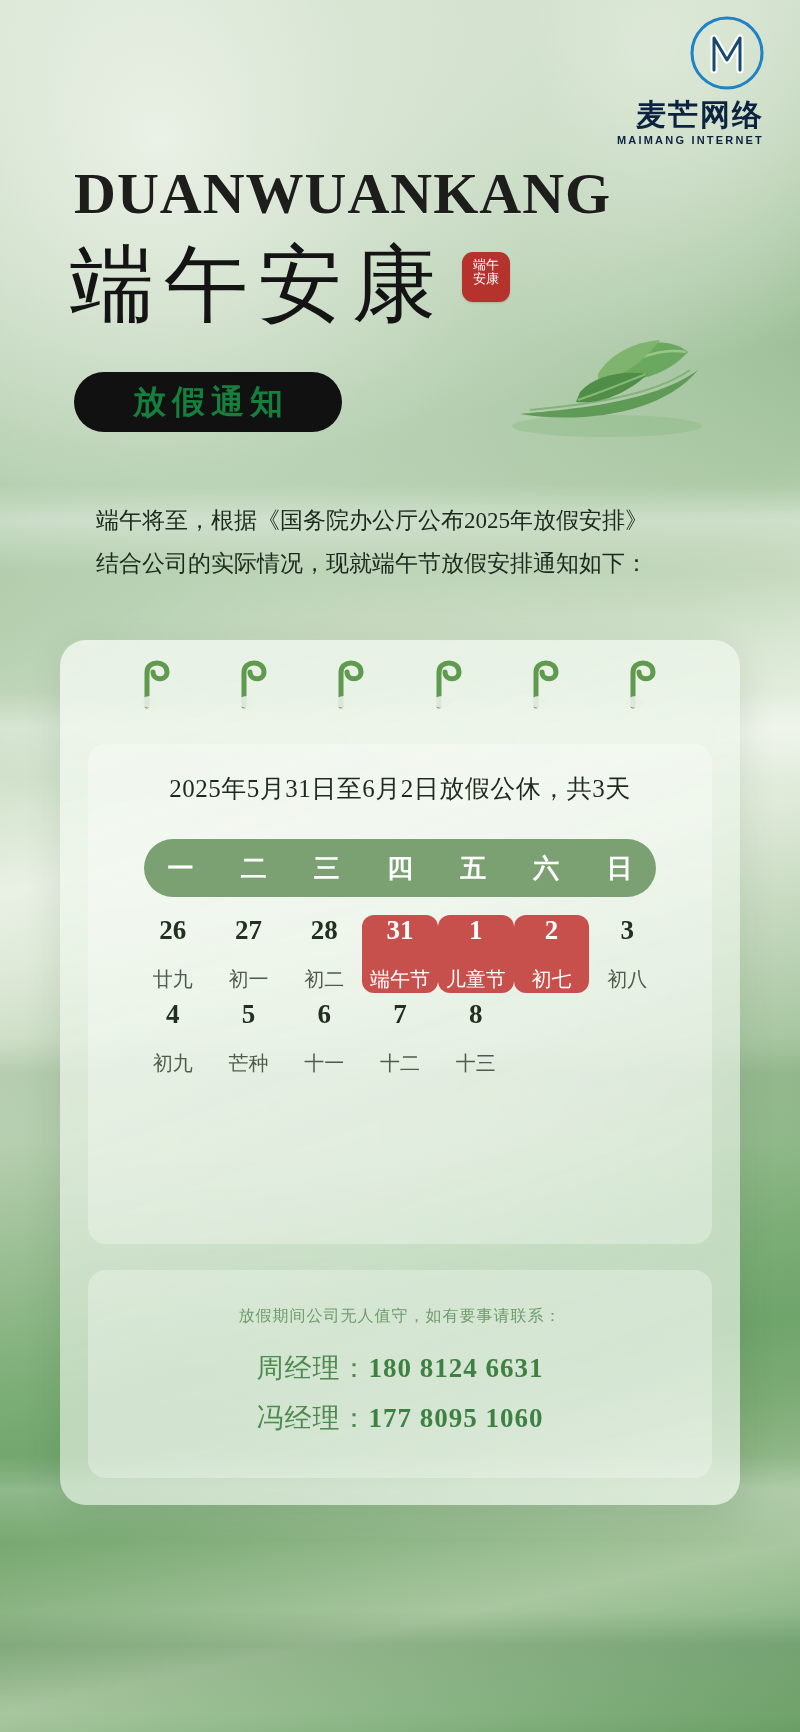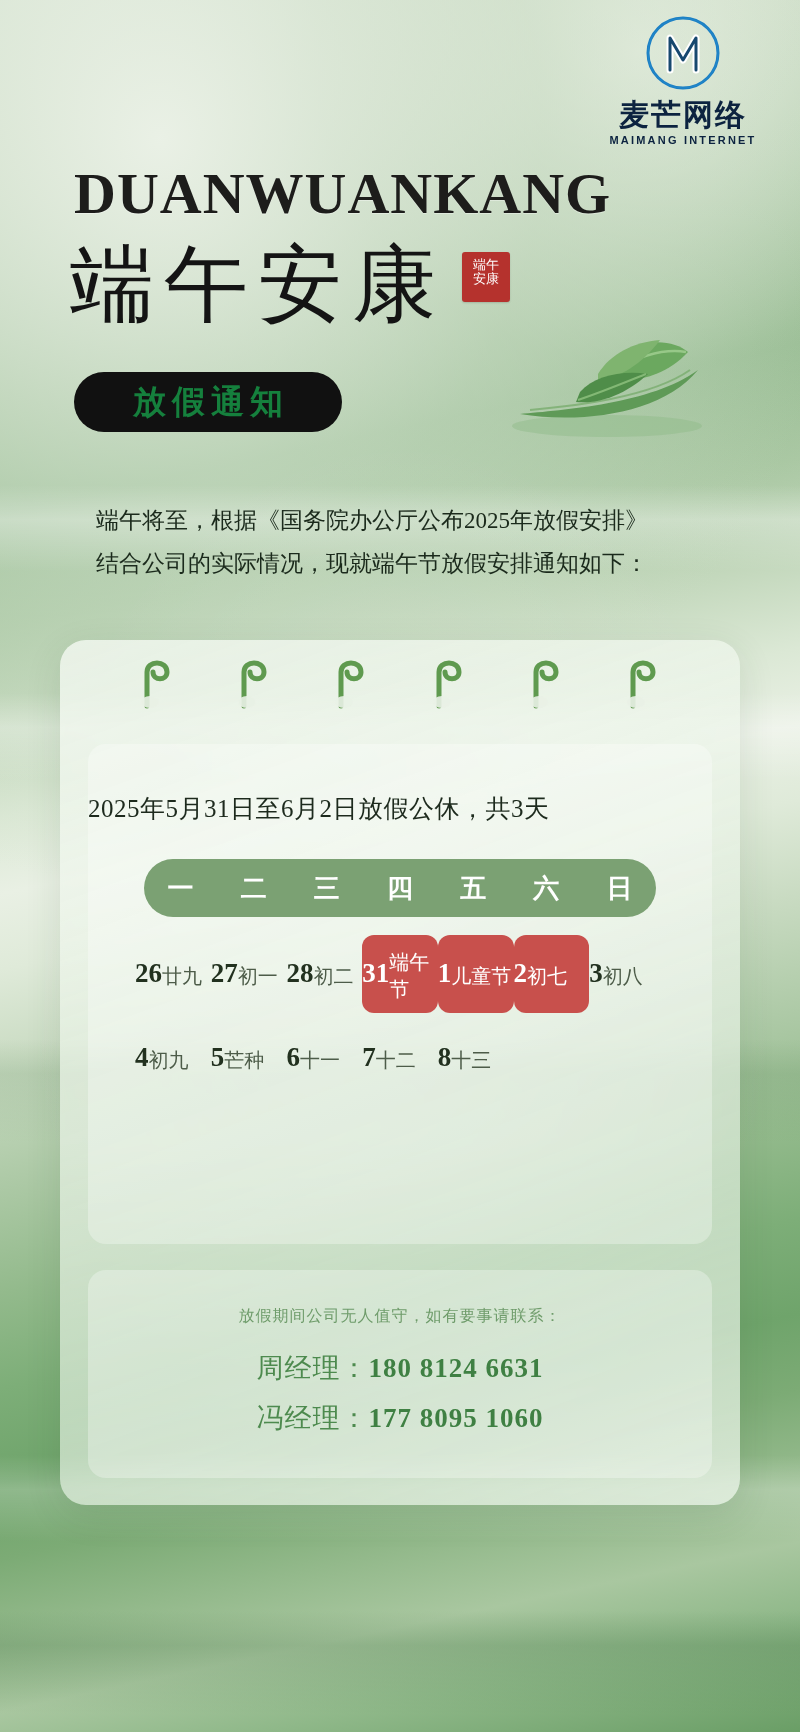--- a/index.html
+++ b/index.html
@@ -53,23 +53,23 @@
   #poster::after {
     content: "";
     position: absolute; inset: 0;
     background: radial-gradient(ellipse 80% 50% at 50% 55%, rgba(255,255,255,0.18) 0%, rgba(255,255,255,0) 60%);
     pointer-events: none;
   }
 
   
   .logo-wrap {
     position: absolute;
-    top: 16px; right: 22px;
+    top: 16px; right: 36px;
     width: 190px;
-    text-align: center;
+    text-align: right;
     z-index: 6;
   }
   .logo-mark { display: block; margin: 0 auto 4px; }
   .logo-cn {
     font-family: "Liberation Serif", "DejaVu Serif", serif;
     font-size: 30px; font-weight: 700; color: #0c2340;
     letter-spacing: 2px; line-height: 1.1;
   }
   .logo-en {
     font-size: 11px; color: #0c2340; letter-spacing: 2.2px;
@@ -96,21 +96,21 @@
     font-size: 84px;
     letter-spacing: 10px;
     color: #141414;
     z-index: 5;
   }
   .seal {
     position: absolute;
     top: 252px; left: 462px;
     width: 48px; height: 50px;
     background: #b5322d;
-    border-radius: 3px;
+    border-radius: 11px;
     color: #fff;
     font-family: "Liberation Serif", "DejaVu Serif", serif;
     font-size: 13px;
     line-height: 1.05;
     padding: 6px 5px;
     letter-spacing: 0;
     z-index: 6;
     box-shadow: 0 1px 2px rgba(0,0,0,0.15);
   }
   .seal span { display: block; text-align: center; }
@@ -177,22 +177,22 @@
   .ring { width: 40px; height: 62px; }
 
   .inner-card {
     position: absolute;
     top: 104px; left: 28px;
     width: 624px; height: 500px;
     background: rgba(255,255,255,0.30);
     border-radius: 18px;
   }
   .cal-title {
-    text-align: left;
-    margin-top: 48px;
+    text-align: center;
+    margin-top: 28px;
     font-family: "Liberation Serif", "DejaVu Serif", serif;
     font-size: 25px;
     color: #1d2a1d;
     letter-spacing: 0.5px;
   }
   .weekbar {
     margin: 34px auto 0;
     width: 512px; height: 58px;
     background: #7ba173;
     border-radius: 29px;
@@ -207,22 +207,22 @@
   }
   .grid {
     margin: 18px auto 0;
     width: 530px;
     display: grid;
     grid-template-columns: repeat(7, 1fr);
     row-gap: 6px;
   }
   .cell {
     height: 78px;
-    display: flex; flex-direction: row;
-    align-items: center; justify-content: flex-start;
+    display: flex; flex-direction: column;
+    align-items: center; justify-content: space-between;
     border-radius: 12px;
   }
   .cell .d {
     font-family: "Liberation Serif", "DejaVu Serif", serif;
     font-size: 27px;
     color: #22311f;
     line-height: 1.15;
     font-weight: 700;
   }
   .cell .s {

